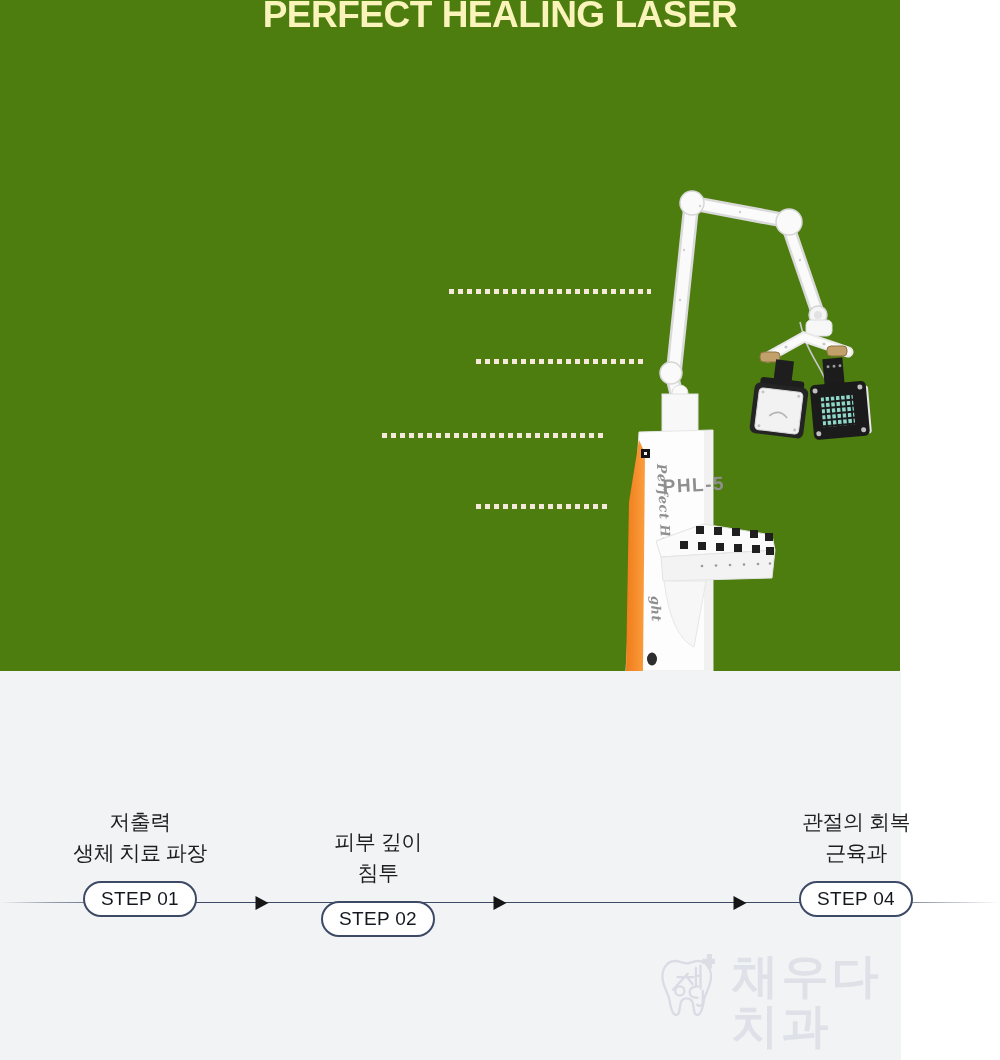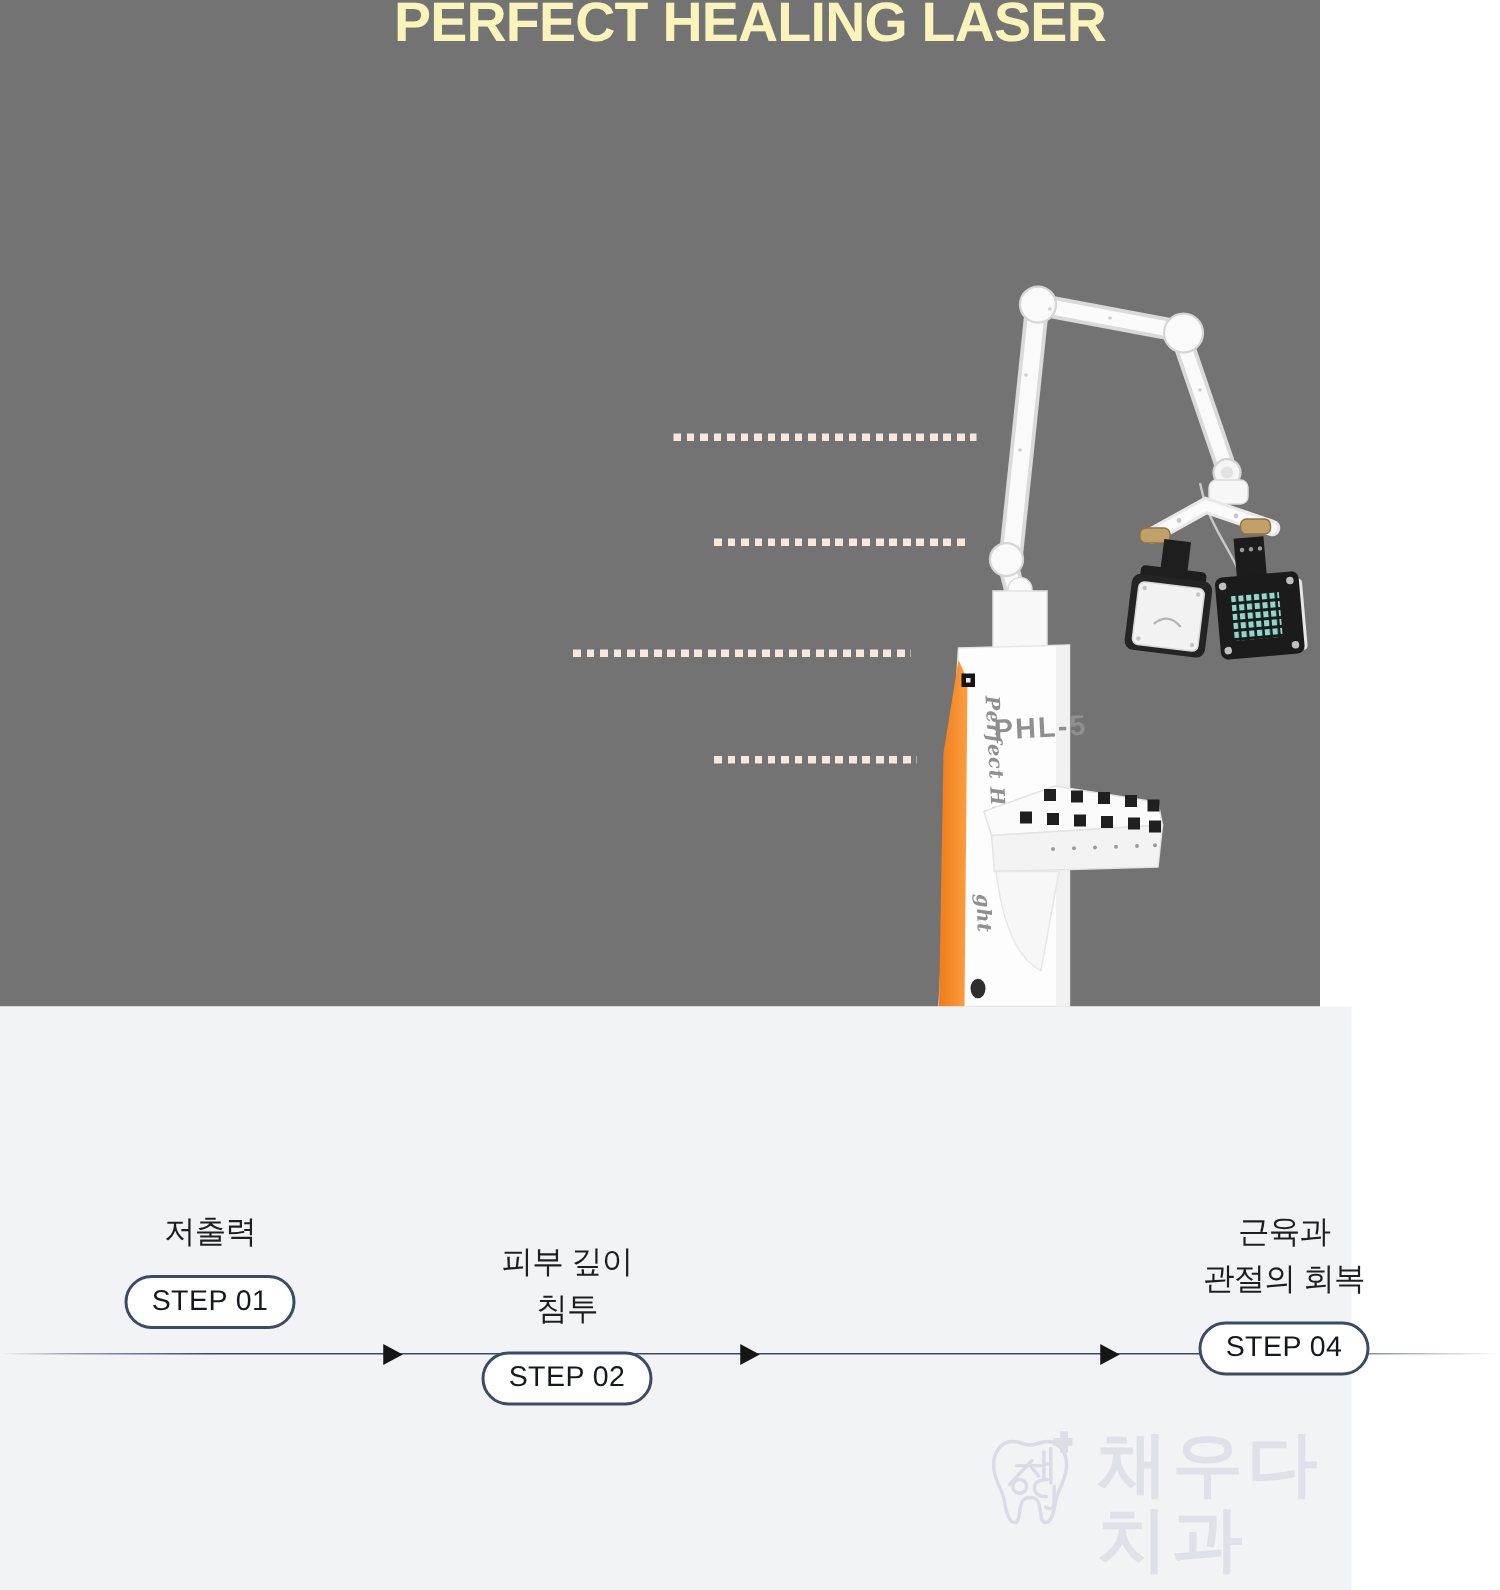--- a/index.html
+++ b/index.html
@@ -5,21 +5,21 @@
   html,body{margin:0;padding:0;background:#fff;}
   .page{position:relative;width:1000px;height:1060px;overflow:hidden;
         font-family:"Liberation Sans",sans-serif;background:#fff;}
 
   
   .hero-title{position:absolute;top:-6px;left:0;width:1000px;text-align:center;
     font-size:37px;font-weight:800;letter-spacing:-0.5px;color:#FAF4BB;
     font-family:"Liberation Sans",sans-serif;}
 
   
-  .hero{position:absolute;top:0;left:0;width:880px;height:671px;background:#737373;}
+  .hero{position:absolute;top:0;left:0;width:880px;height:671px;background:#4d7c0f;padding-left:20px;}
   .dotted{position:absolute;height:5px;
     background:repeating-linear-gradient(to right,#F6E9DB 0,#F6E9DB 5px,transparent 5px,transparent 9px);}
   .dot1{top:289px;left:449px;width:202px;}
   .dot2{top:359px;left:476px;width:170px;}
   .dot3{top:433px;left:382px;width:225px;}
   .dot4{top:504px;left:476px;width:135px;}
   .device-svg{position:absolute;top:0;left:0;}
 
   
   .process{position:absolute;top:671px;left:0;width:901px;height:389px;background:#F2F3F5;}
@@ -172,37 +172,38 @@
       </g>
     </svg>
   </div>
 
   <div class="process">
     <div class="flow-line"></div>
 
     <div class="step step1">
       <div class="label">
         <div>저출력</div>
+        <div>생체 치료 파장</div>
       </div>
       <div class="badge">STEP 01</div>
     </div>
 
     <div class="step step2">
       <div class="label">
         <div>피부 깊이</div>
         <div>침투</div>
       </div>
       <div class="badge">STEP 02</div>
     </div>
 
 
     <div class="step step4">
       <div class="label">
+        <div>관절의 회복</div>
         <div>근육과</div>
-        <div>관절의 회복</div>
       </div>
       <div class="badge">STEP 04</div>
     </div>
 
     <div class="flow-arrow arr1"></div>
     <div class="flow-arrow arr2"></div>
     <div class="flow-arrow arr3"></div>
 
     <div class="clinic-logo">
       <svg width="94" height="106" viewBox="0 0 100 115">

